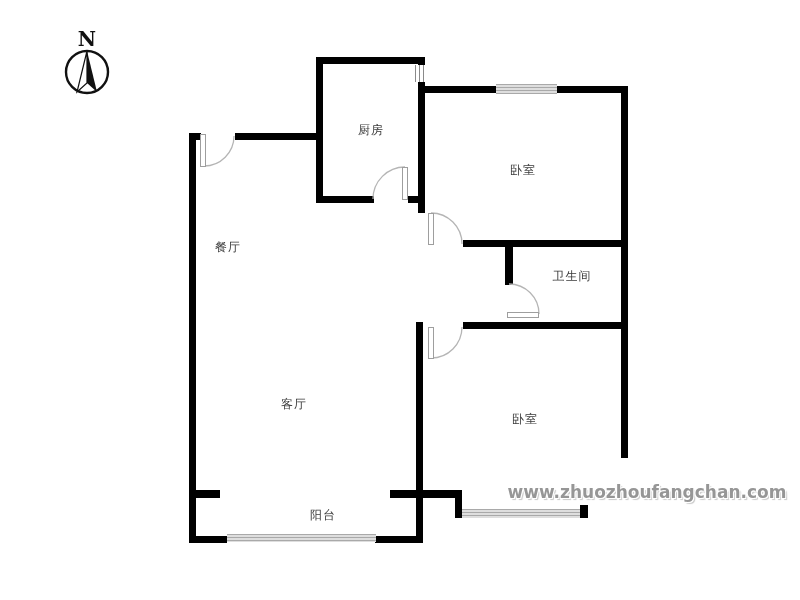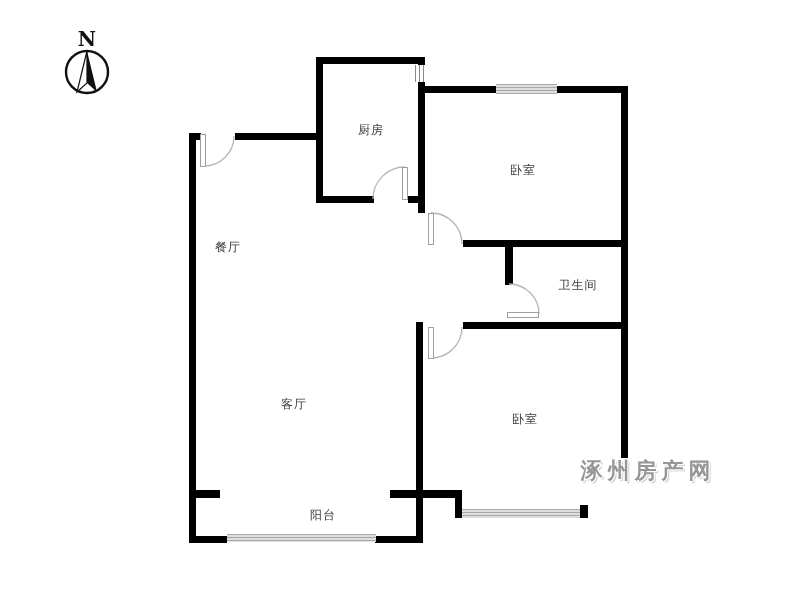--- a/index.html
+++ b/index.html
@@ -86,20 +86,20 @@
   <div class="leaf" style="left:402px;top:167px;width:6px;height:33px;"></div>
   <div class="leaf" style="left:428px;top:213px;width:6px;height:32px;"></div>
   <div class="leaf" style="left:507px;top:312px;width:32px;height:6px;"></div>
   <div class="leaf" style="left:428px;top:327px;width:6px;height:32px;"></div>
 
   <div class="compass-n" style="left:87px;top:39px;">N</div>
 
   <div class="room-label" style="left:371px;top:130px;">厨房</div>
   <div class="room-label" style="left:523px;top:170px;">卧室</div>
   <div class="room-label" style="left:228px;top:247px;">餐厅</div>
-  <div class="room-label" style="left:572px;top:285px;margin-left:6px;">卫生间</div>
+  <div class="room-label" style="left:572px;top:276px;">卫生间</div>
   <div class="room-label" style="left:294px;top:404px;">客厅</div>
   <div class="room-label" style="left:525px;top:419px;">卧室</div>
   <div class="room-label" style="left:323px;top:515px;">阳台</div>
 
-  <div class="wm wm-cn" style="left:648px;top:471px;">涿州房产网</div>
+  <div class="wm wm-url" style="left:647px;top:492px;">www.zhuozhoufangchan.com</div>
 
 </div>
 
 </body></html>

